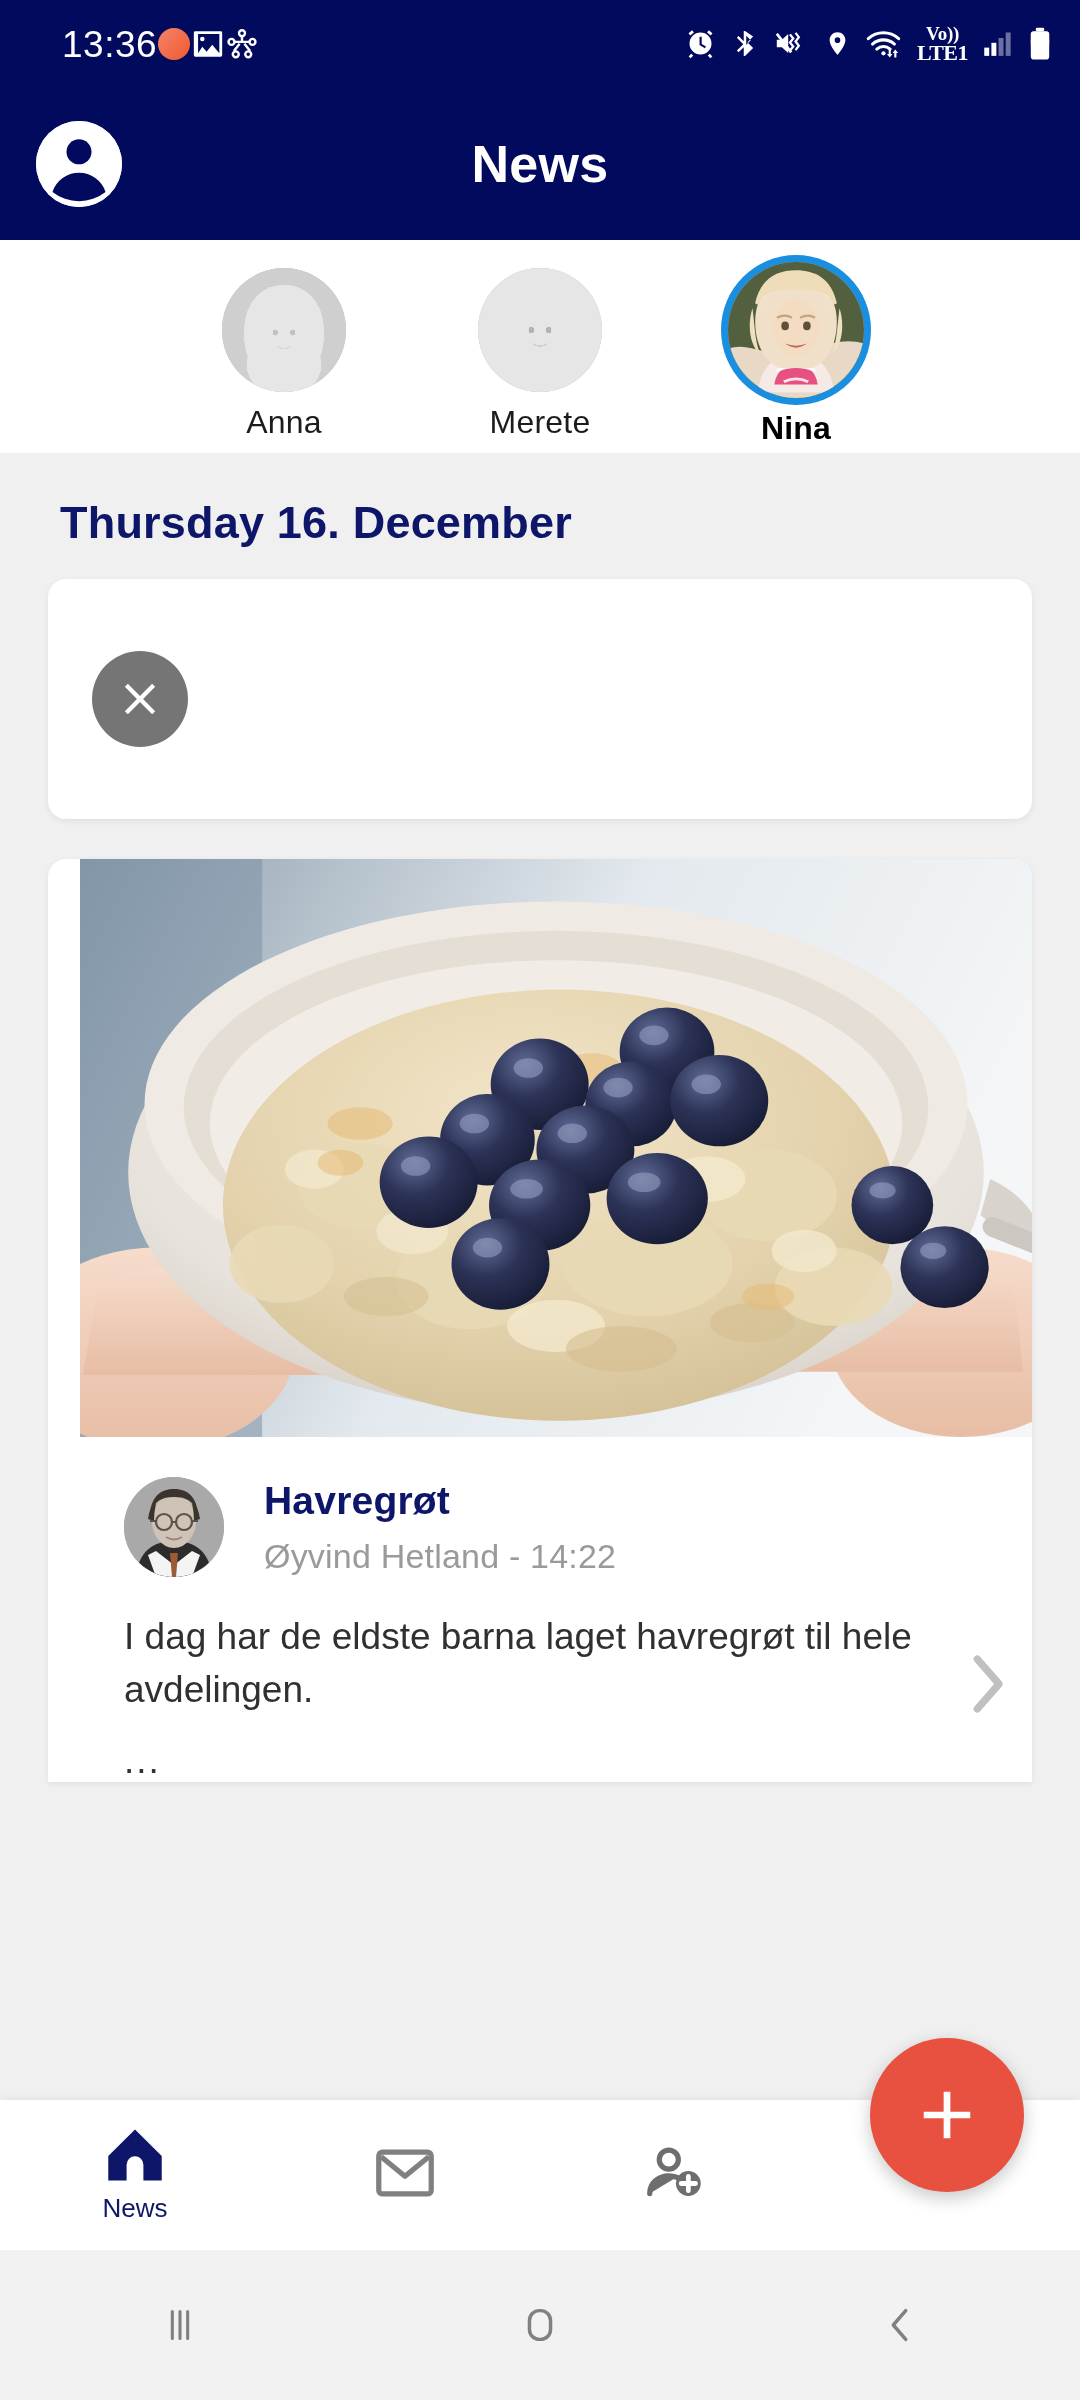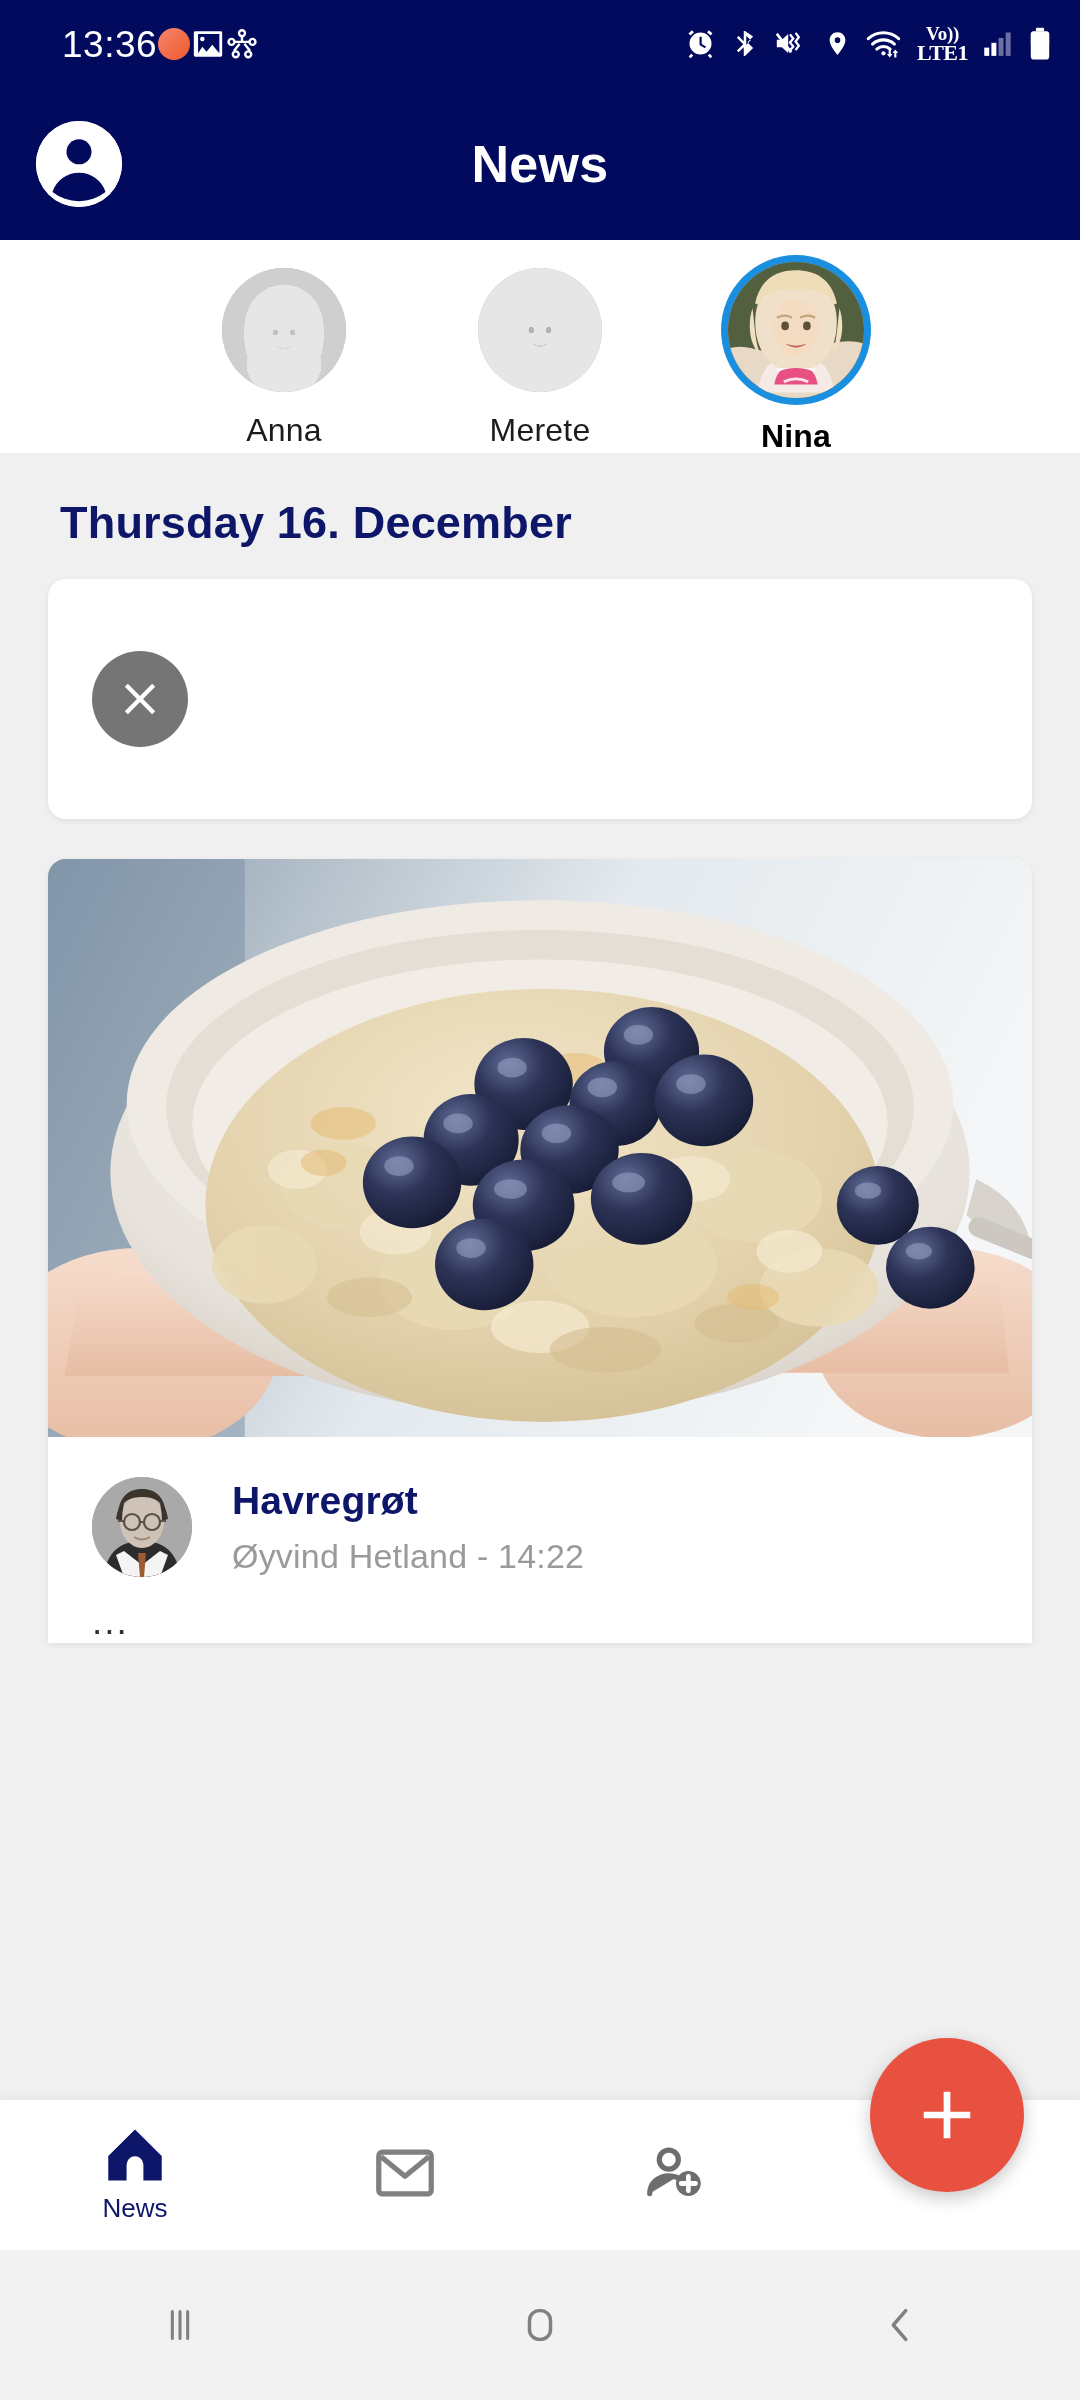--- a/index.html
+++ b/index.html
@@ -40,21 +40,21 @@
     width:100%; text-align:center; color:#fff;
     font-size:52px; font-weight:700; letter-spacing:.3px;
   }
 
   
   .kids{
     background:#fff; height:213px; display:flex;
     align-items:flex-start; justify-content:center; gap:76px;
     padding-top:28px;
   }
-  .kid{ width:180px; display:flex; flex-direction:column; align-items:center; gap:20px; }
+  .kid{ width:180px; display:flex; flex-direction:column; align-items:center; gap:12px; }
   .kid-pic{
     width:124px; height:124px; border-radius:50%;
     overflow:hidden; position:relative; background:#b5b5b5;
   }
   .kid.selected .kid-pic{
     width:136px; height:136px; margin-top:-6px;
     box-shadow:0 0 0 7px #1a8fe0, 0 0 0 11px #ffffff;
   }
   .kid-name{ font-size:32px; color:#1c1c1c; letter-spacing:.2px; }
   .kid.selected .kid-name{ font-weight:700; color:#000; }
@@ -76,21 +76,21 @@
   .checkout{ height:240px; display:flex; align-items:center; padding:0 44px; }
   .co-icon{
     width:96px; height:96px; border-radius:50%; background:#757575;
     display:flex; align-items:center; justify-content:center; flex:0 0 auto;
   }
   .co-text{ margin-left:42px; }
   .co-title{ font-size:39px; font-weight:700; color:#0d1669; letter-spacing:.2px; }
   .co-sub{ font-size:34px; color:#9a9a9a; margin-top:14px; letter-spacing:.2px; }
 
   
-  .newscard{ margin-top:40px; border-radius:18px 18px 0 0; }
+  .newscard{ margin-top:40px; border-radius:18px 18px 0 0;padding-left:32px; }
   .news-photo{ width:100%; height:578px; display:block; overflow:hidden; position:relative; }
   .news-photo svg{ width:100%; height:100%; display:block; }
   .news-head{ display:flex; align-items:center; padding:40px 44px 0 44px; }
   .nh-av{ width:100px; height:100px; border-radius:50%; overflow:hidden; background:#a9a9a9; flex:0 0 auto; }
   .nh-txt{ margin-left:40px; }
   .nh-title{ font-size:39px; font-weight:700; color:#0d1669; letter-spacing:.2px; }
   .nh-sub{ font-size:34px; color:#9a9a9a; margin-top:14px; letter-spacing:.2px; }
   .news-body{ padding:34px 44px 0 44px; position:relative; }
   .news-body p{ font-size:37px; line-height:1.42; color:#303030; }
   .news-ellipsis{ font-size:37px; color:#303030; padding:24px 44px 0 44px; letter-spacing:2px; }
@@ -442,20 +442,28 @@
             </g>
             <path d="M42 60q8 5 16 0" stroke="#9c8679" stroke-width="2" fill="none"></path>
           </svg>
         </div>
         <div class="nh-txt">
           <div class="nh-title">Havregrøt</div>
           <div class="nh-sub">Øyvind Hetland - 14:22</div>
         </div>
       </div>
 
+      <div class="news-body">
+        <p>I dag har de eldste barna laget havregrøt til hele avdelingen.</p>
+        <span class="chevron">
+          <svg width="52" height="70" viewBox="0 0 24 32">
+            <path d="M8 4.5 18 16 8 27.5" fill="none" stroke="#c0c0c0" stroke-width="3.4" stroke-linecap="round" stroke-linejoin="round"></path>
+          </svg>
+        </span>
+      </div>
       <div class="news-ellipsis">...</div>
     </div>
 
   </div>
 
   <div class="bottomnav">
     <div class="navitem">
       <span>
         <svg width="62" height="56" viewBox="0 0 24 22">
           <path d="M12 1 1.5 11.4V21h7.2v-6.2a3.3 3.3 0 0 1 6.6 0V21h7.2v-9.6z" fill="#0d1669"></path>

